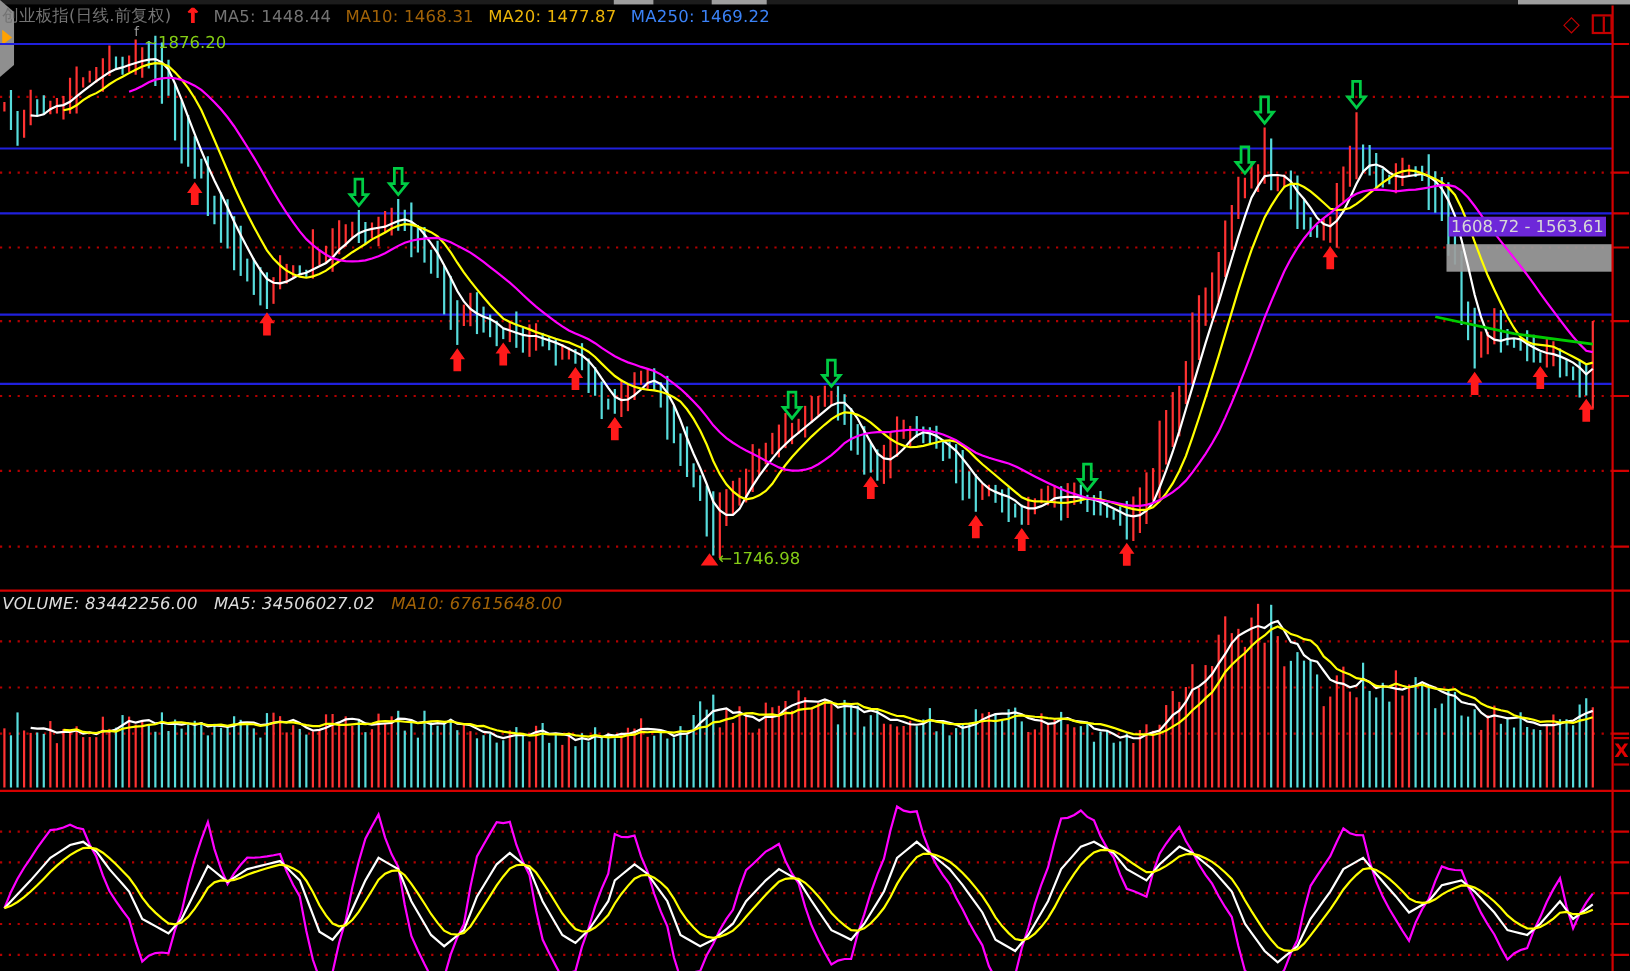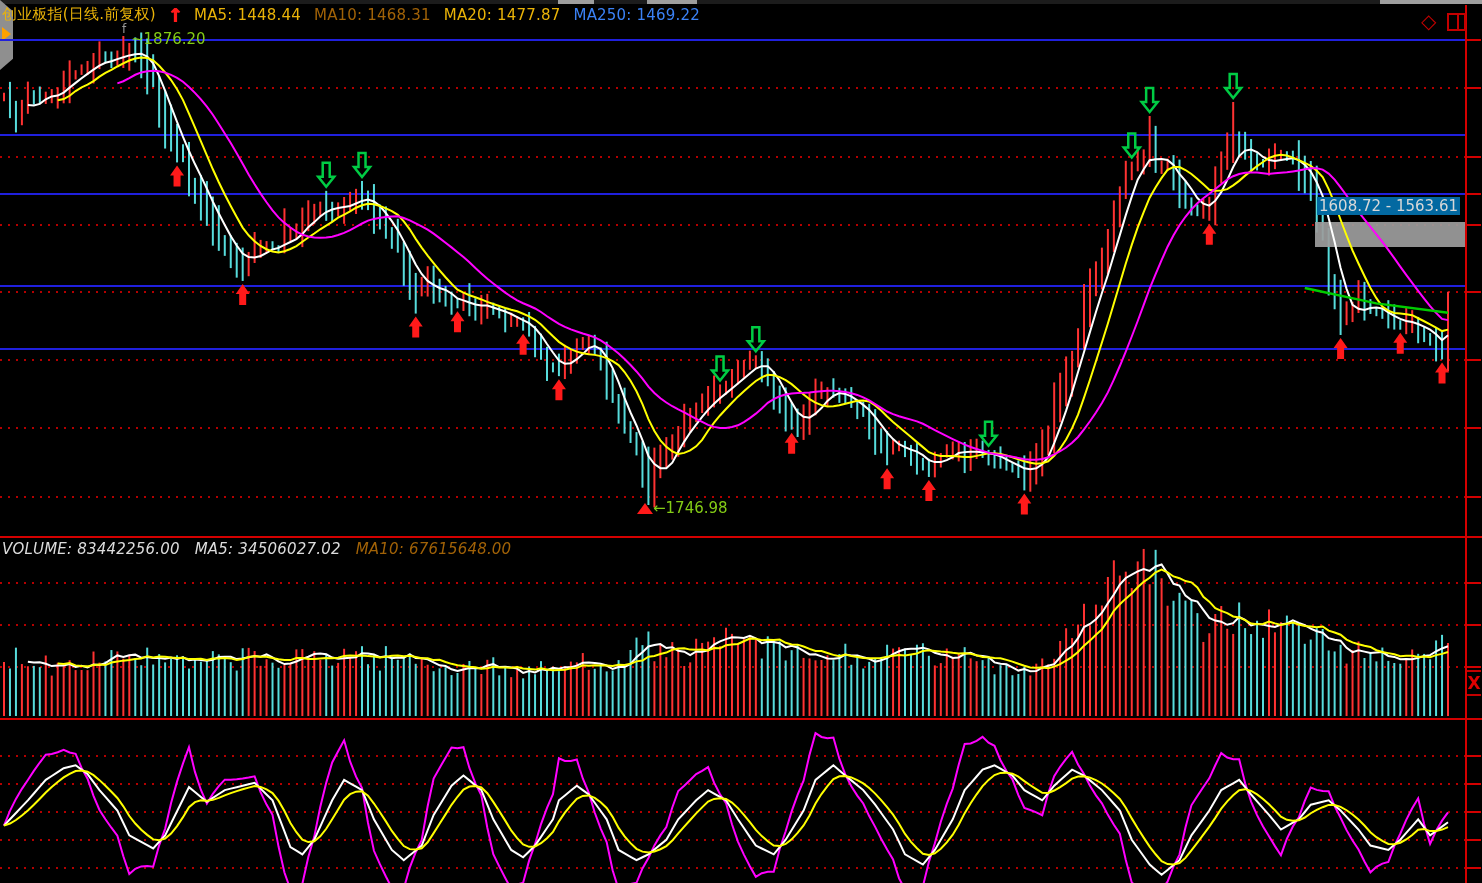--- a/index.html
+++ b/index.html
@@ -8,36 +8,36 @@
   .abs{position:absolute;}
   
   #top-strip{left:0;top:0;width:1482px;height:4px;background:#1c1c1c;}
   .strip-seg{position:absolute;top:0;height:4px;background:#9e9e9e;}
   
   .legend{position:absolute;display:flex;align-items:center;white-space:nowrap;
           font-size:15px;letter-spacing:.2px;z-index:30;}
   #main-legend{left:2px;top:5px;gap:13px;}
   #vol-legend{left:2px;top:540px;gap:15px;font-style:italic;}
   #kdj-legend{left:2px;top:725px;gap:13px;}
-  .t-white{color:#eab308;} .t-grey{color:#dcdcdc;}
+  .t-white{color:#737373;} .t-grey{color:#dcdcdc;}
   .t-yellow{color:#a16207;} .t-magenta{color:#eab308;} .t-green{color:#3b82f6;}
   #hdr-arrow{color:#ff1a1a;font-weight:bold;font-size:19px;line-height:14px;
              text-shadow:1px 0 0 #ff1a1a;margin:0 -2px;}
   
   #icon-diamond{left:1421px;top:9px;color:#c40000;font-size:20px;z-index:31;cursor:pointer;}
   #icon-split{left:1447px;top:13px;width:15px;height:14px;border:2px solid #c40000;z-index:31;cursor:pointer;}
   #icon-split .bar{position:absolute;left:8px;top:0;width:2px;height:14px;background:#c40000;}
   
   .anno{position:absolute;color:#84cc16;font-size:15px;z-index:25;white-space:nowrap;}
   #high-flag{left:122px;top:22px;font-size:12px;color:#9a9a9a;}
   #high-label{left:131px;top:30px;}
   #low-label{left:653px;top:499px;}
   #low-marker{position:absolute;left:637px;top:503px;width:0;height:0;z-index:25;
      border-left:8px solid transparent;border-right:8px solid transparent;border-bottom:11px solid #ff1a1a;}
-  #range-tooltip{left:1317px;top:197px;background:#0369a1;padding:0 2px;color:#d8d8d8;z-index:26;}
+  #range-tooltip{left:1317px;top:197px;background:#6d28d9;padding:0 2px;color:#d8d8d8;z-index:26;}
   
   #left-tab{left:0;top:447px;width:13px;height:70px;background:#8f8f8f;z-index:32;cursor:pointer;
     clip-path:polygon(0 0,100% 16%,100% 84%,0 100%);}
   #left-tab .tri{position:absolute;left:2px;top:27px;width:0;height:0;
     border-top:7px solid transparent;border-bottom:7px solid transparent;border-left:9px solid #ffa200;}
   
   #x-close{left:1467px;top:670px;width:14px;height:22px;color:#e00000;font-size:17px;font-weight:bold;
     line-height:22px;text-align:center;border-top:2px solid #c40000;border-bottom:2px solid #c40000;z-index:31;cursor:pointer;}
   svg{position:absolute;left:0;top:0;z-index:10;}
 </style>

